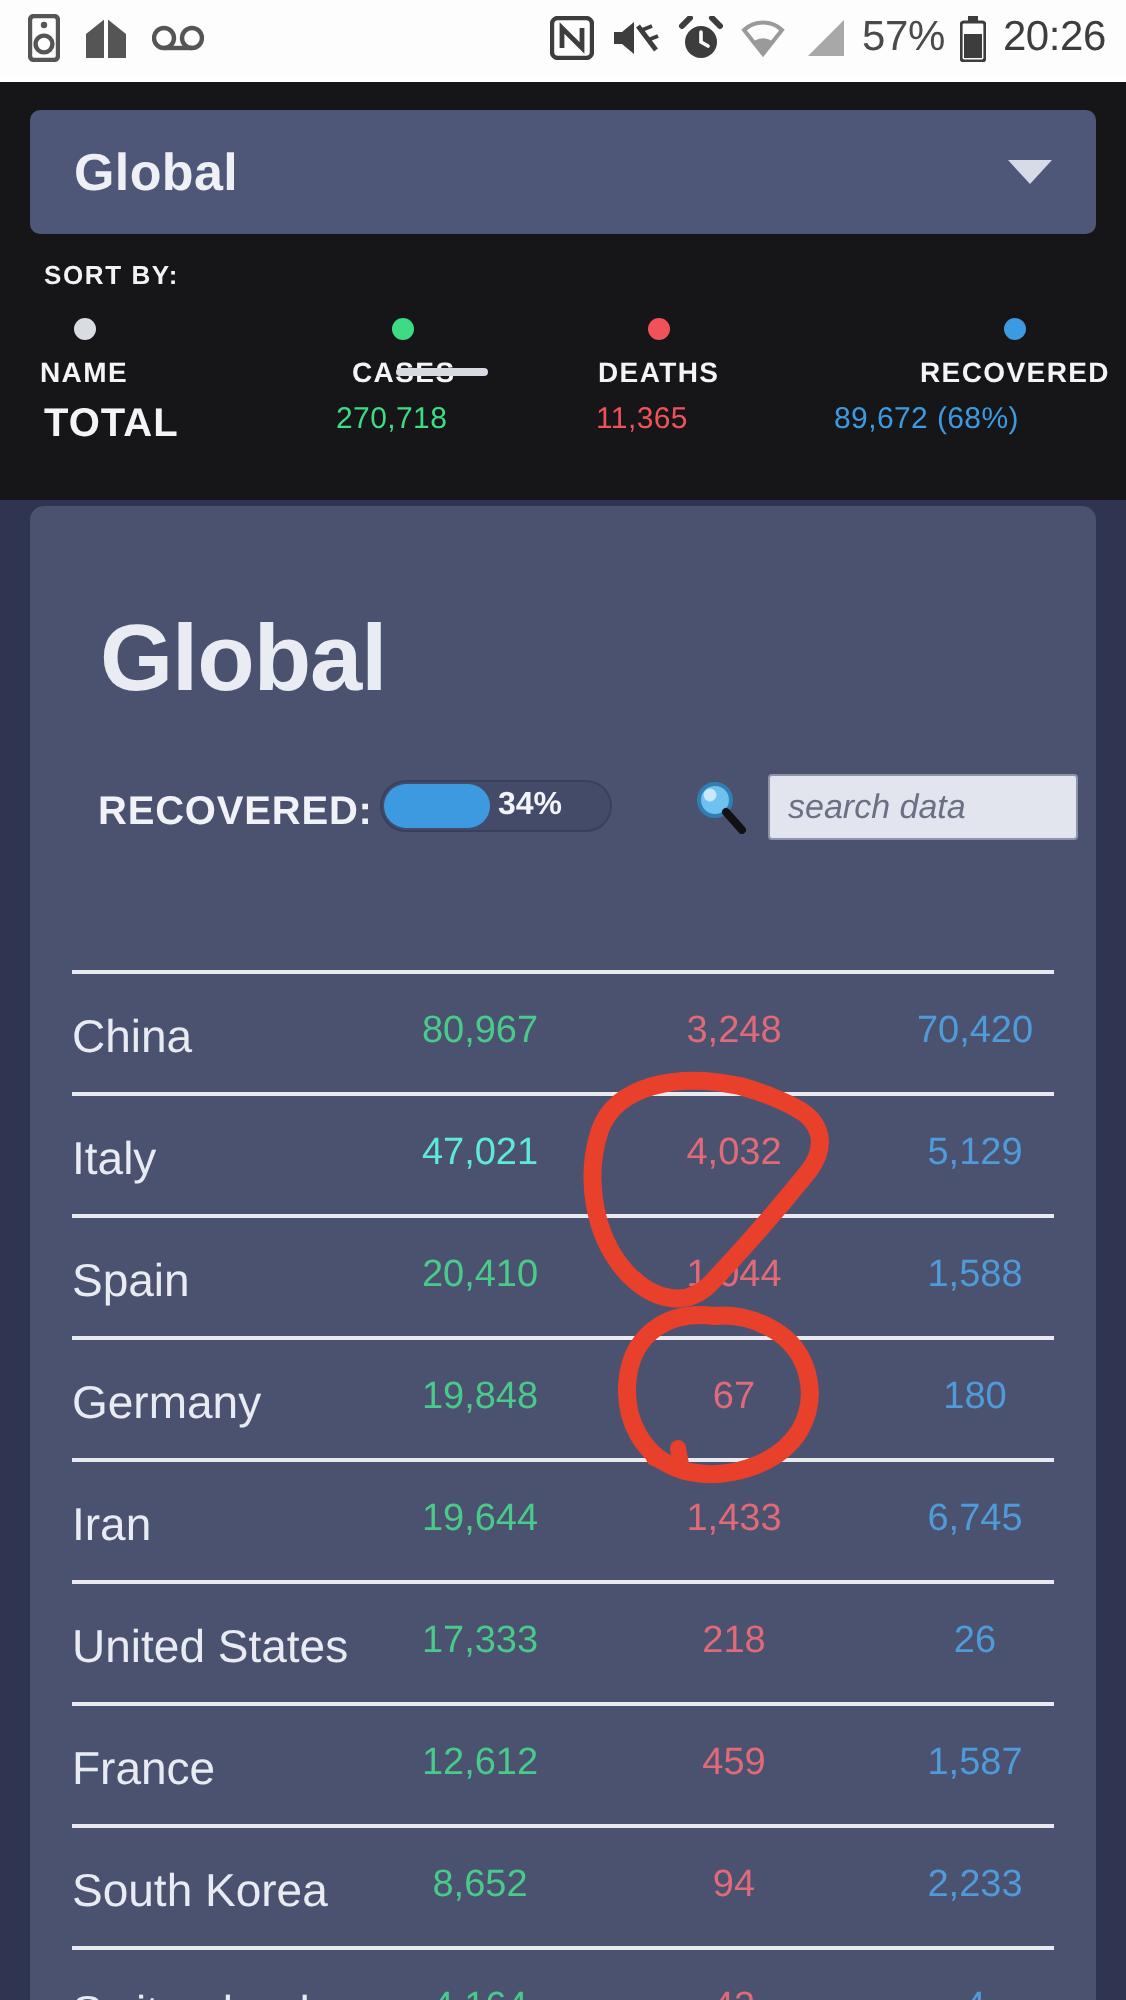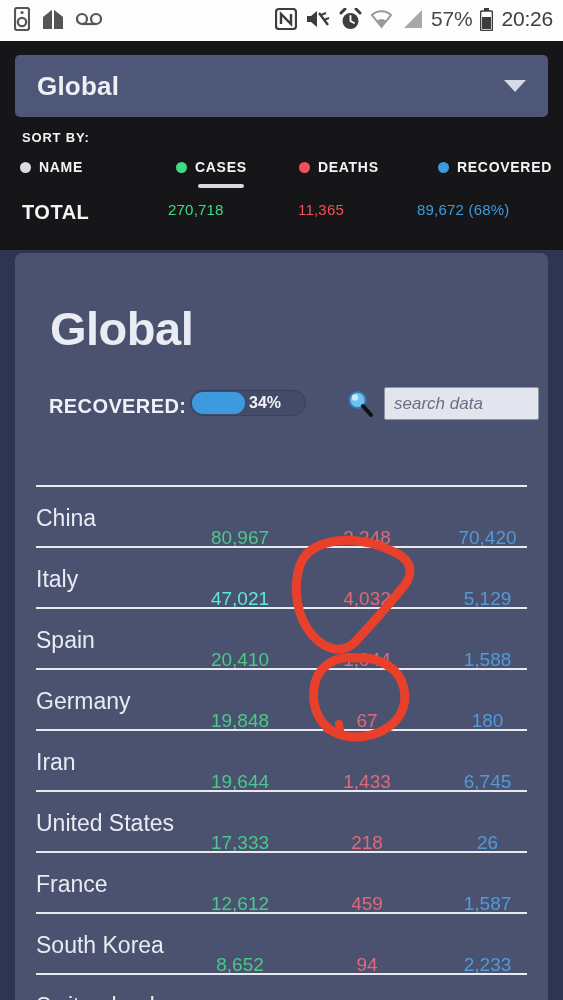--- a/index.html
+++ b/index.html
@@ -57,21 +57,21 @@
   .sortby {
     position: absolute; top: 89px; left: 22px;
     font-size: 13px; font-weight: bold; color: #f2f2f4;
     letter-spacing: 0.8px;
   }
   .sortrow {
     position: absolute; top: 118px; left: 0; width: 563px; height: 38px;
   }
   .sortcell {
     position: absolute; display: flex; align-items: center; gap: 8px;
-    cursor: pointer; top: 0;
+    cursor: pointer; top: 0; flex-direction: column;
   }
   .sc-dot { width: 11px; height: 11px; border-radius: 50%; display:block; }
   .sc-label {
     font-size: 14px; font-weight: bold; color: #f4f4f6; letter-spacing: 0.7px;
   }
   .sc-underline {
     position: absolute; left: 22px; top: 25px; width: 46px; height: 4px;
     background: #d8dae2; border-radius: 2px;
   }
   .totalrow { position: absolute; top: 160px; left: 0; width: 563px; }
@@ -132,21 +132,21 @@
   .tdiv {
     position: absolute; top: 0; left: 21px; width: 491px; height: 1.6px;
     background: #e9eaf0;
   }
   .tname {
     position: absolute; top: 20px; left: 21px;
     font-size: 23px; color: #e9ebf2; white-space: nowrap;
   }
   .tval {
     position: absolute; top: 20px; font-size: 19px;
-    text-align: center; white-space: nowrap; margin-top: 22px;
+    text-align: center; white-space: nowrap;
   }
   .c-cases     { left: 155px; width: 140px; }
   .c-deaths    { left: 292px; width: 120px; }
   .c-recovered { left: 410px; width: 125px; }
 
   
   .ink {
     position: absolute; top: 0; left: 0; width: 563px; height: 1000px;
     pointer-events: none;
   }
@@ -223,21 +223,21 @@
       </div>
       <div class="sortcell" style="left:176px;">
         <span class="sc-dot" style="background:#3ddc84"></span>
         <span class="sc-label">CASES</span>
         <span class="sc-underline"></span>
       </div>
       <div class="sortcell" style="left:299px;">
         <span class="sc-dot" style="background:#f0525a"></span>
         <span class="sc-label">DEATHS</span>
       </div>
-      <div class="sortcell" style="left:438px;text-align:right;">
+      <div class="sortcell" style="left:460px;text-align:right;">
         <span class="sc-dot" style="background:#3d9ae0"></span>
         <span class="sc-label">RECOVERED</span>
       </div>
     </div>
 
     <div class="totalrow">
       <span class="total-label">TOTAL</span>
       <span class="total-val" style="left:168px;color:#3ddc84">270,718</span>
       <span class="total-val" style="left:298px;color:#f0525a">11,365</span>
       <span class="total-val" style="left:417px;color:#3d9ae0">89,672 (68%)</span>

